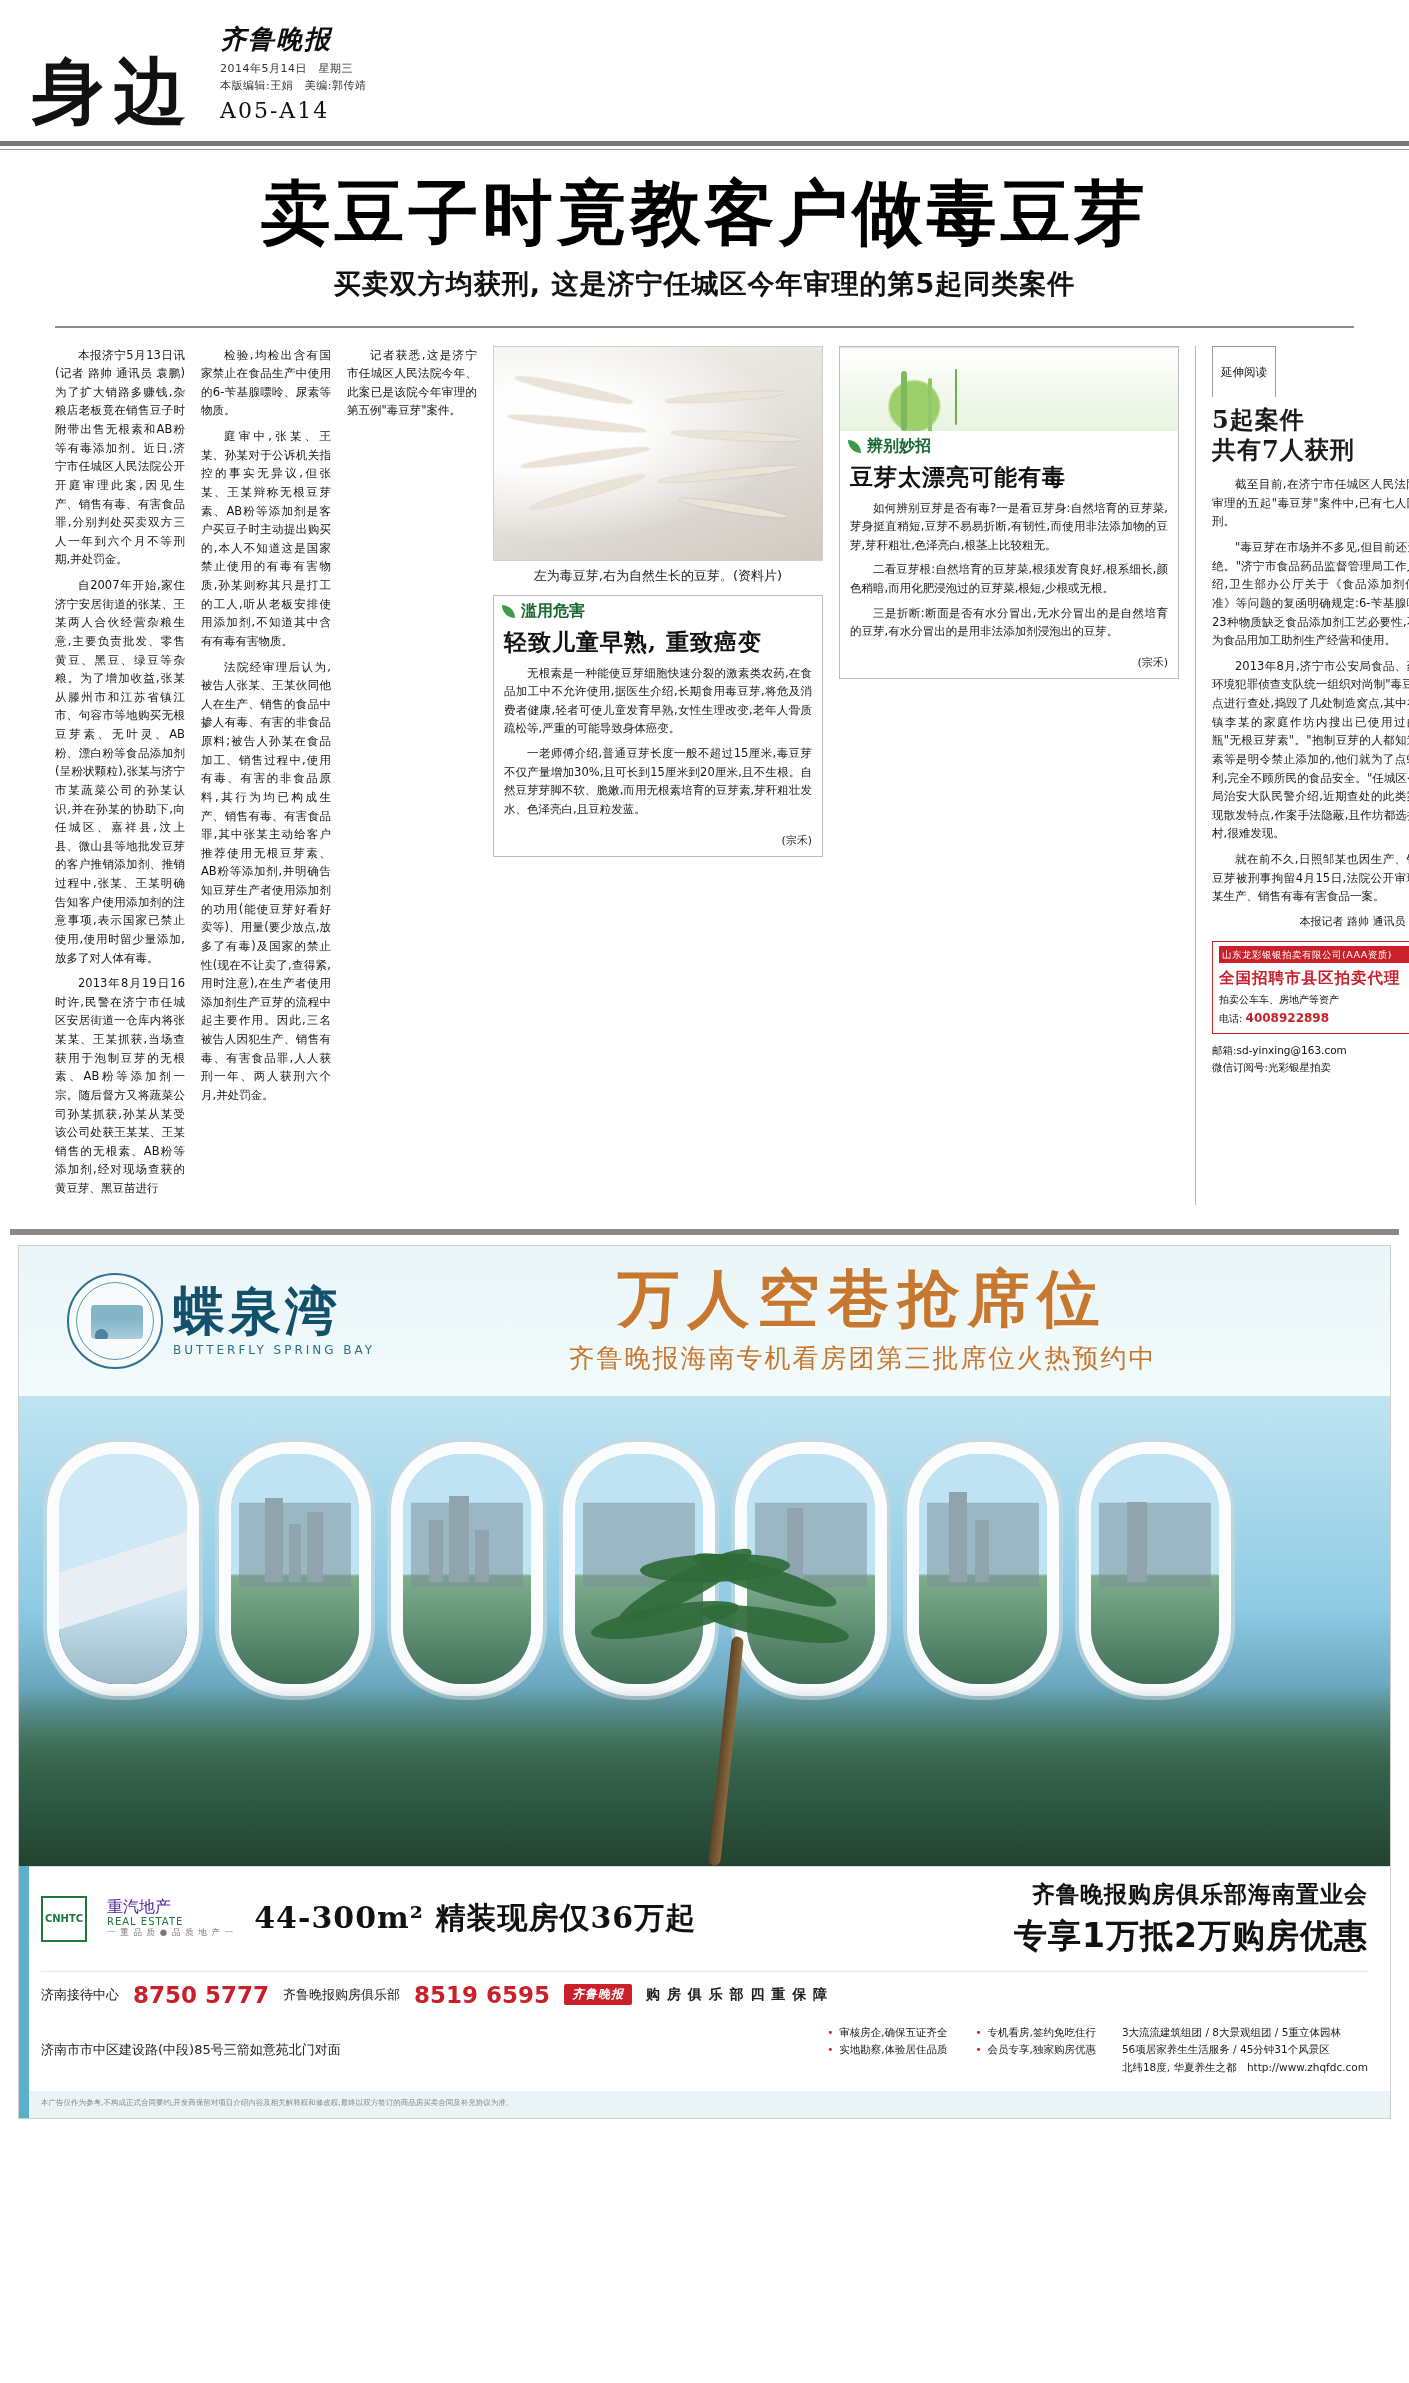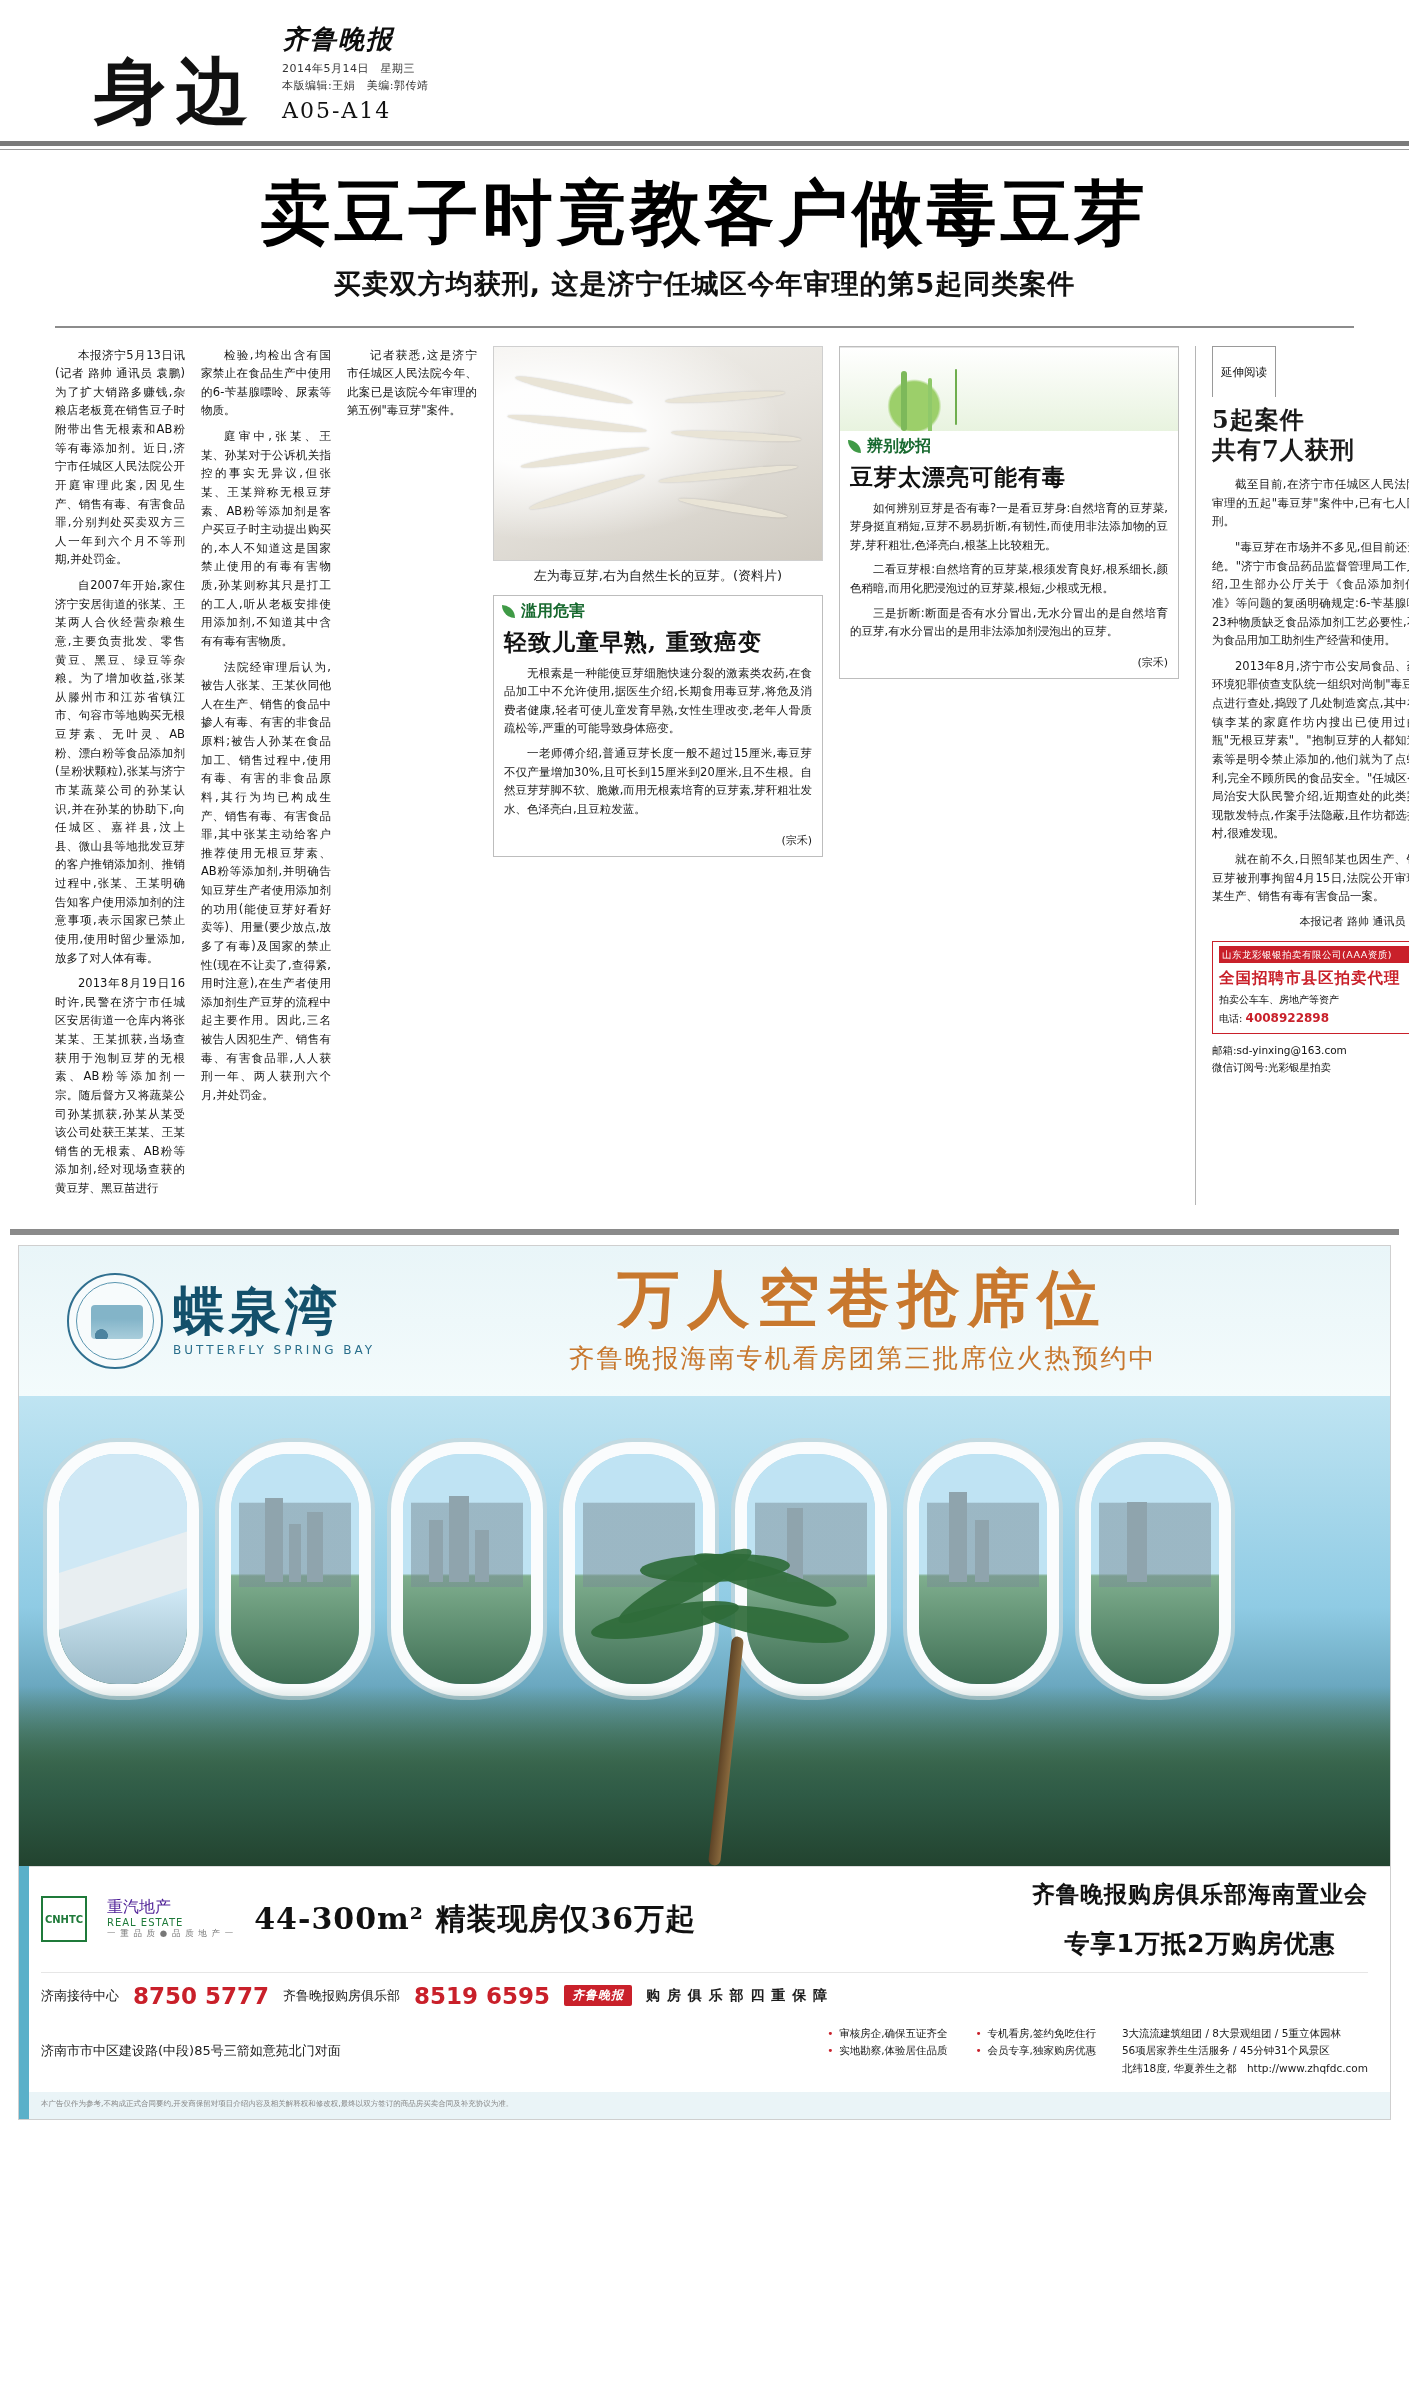--- a/index.html
+++ b/index.html
@@ -8,21 +8,21 @@
     width: 1409px;
     background: #ffffff;
     font-family: "DejaVu Sans", "Liberation Sans", sans-serif;
     color: #1a1a1a;
   }
   .page { width:1409px; min-height:2383px; position:relative; background:#fff; padding: 0; }
 
   
   .masthead {
     display:flex; align-items:flex-end; gap:24px;
-    padding: 22px 60px 10px 94px;
+    padding: 22px 60px 10px 32px;
   }
   .masthead-title {
     font-family: "DejaVu Serif", "Liberation Serif", serif;
     font-size: 72px; font-weight: 700; letter-spacing: 10px; line-height: 1;
     color:#111;
   }
   .masthead-meta { padding-bottom: 4px; }
   .paper-logo {
     font-family: "DejaVu Serif","Liberation Serif",serif;
     font-size: 26px; font-weight:700; font-style: italic; letter-spacing: 2px;
@@ -206,21 +206,21 @@
   }
   .dev-name { font-size:16px; font-weight:400; color:#4c1d95; line-height:1.15;}
   .dev-en { font-size:10px; color:#1f7a3a; letter-spacing:1px;}
   .dev-tag { font-size:8.5px; color:#777; letter-spacing:1px;}
   .price-line {
     font-family:"DejaVu Serif","Liberation Serif",serif;
     font-size: 30px; font-weight:700; letter-spacing:1px; color:#111;
   }
   .right-claim { margin-left:auto; text-align:right; }
   .rc1 { font-size: 23px; font-weight:700; color:#111; letter-spacing:1px;}
-  .rc2 { font-size: 25px; font-weight:700; color:#111; letter-spacing:1px; margin-top:17px;text-align:center;}
+  .rc2 { font-size: 33px; font-weight:700; color:#111; letter-spacing:1px; margin-top:4px;}
   .ad-row2 { display:flex; align-items:center; gap:14px; margin-top:12px; border-top:1px solid #e6e6e6; padding-top:10px;}
   .tel-label { font-size:13px; }
   .tel-num { font-family:"DejaVu Sans","Liberation Sans",sans-serif; font-size:23px; font-weight:700; color:#c9202a;}
   .addr { font-size:13px; }
   .pill {
     background:#c9202a; color:#fff; font-size:12px; padding:2px 8px; border-radius:2px;
     font-style:italic; font-weight:700; letter-spacing:1px;
   }
   .guar { font-size:14px; font-weight:700; letter-spacing:1px;}
   .four-col { margin-left:auto; display:flex; gap:26px; font-size:10.5px; line-height:1.7;}

